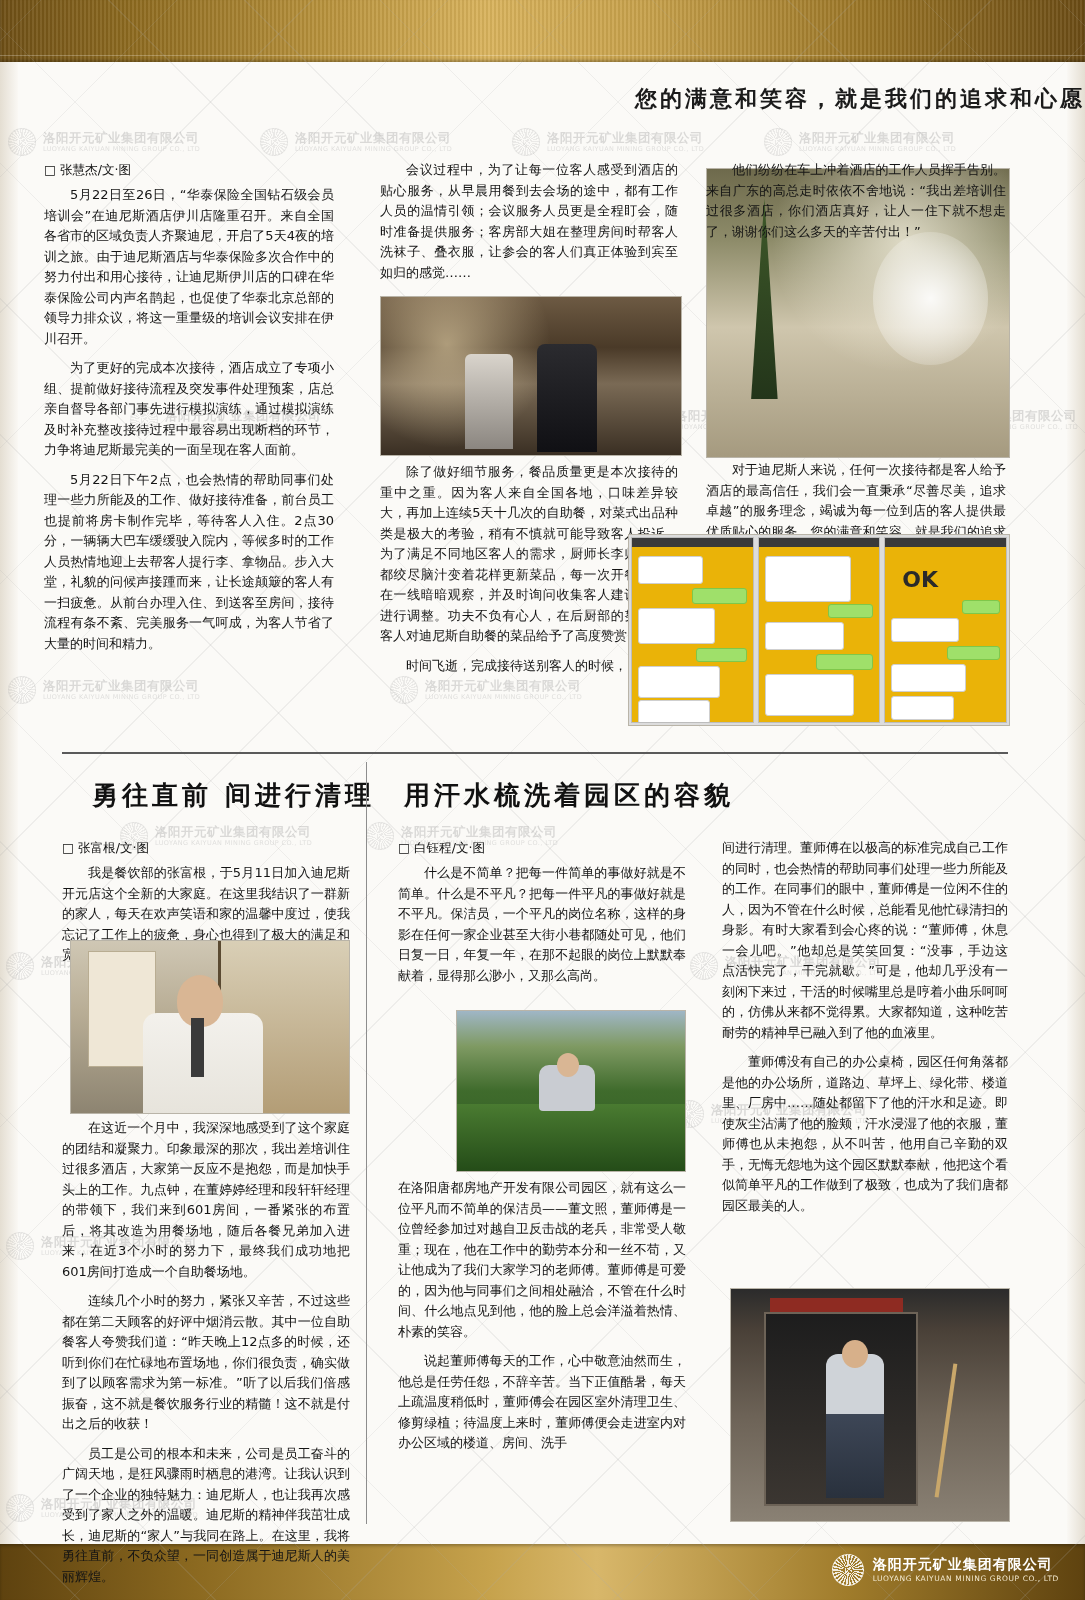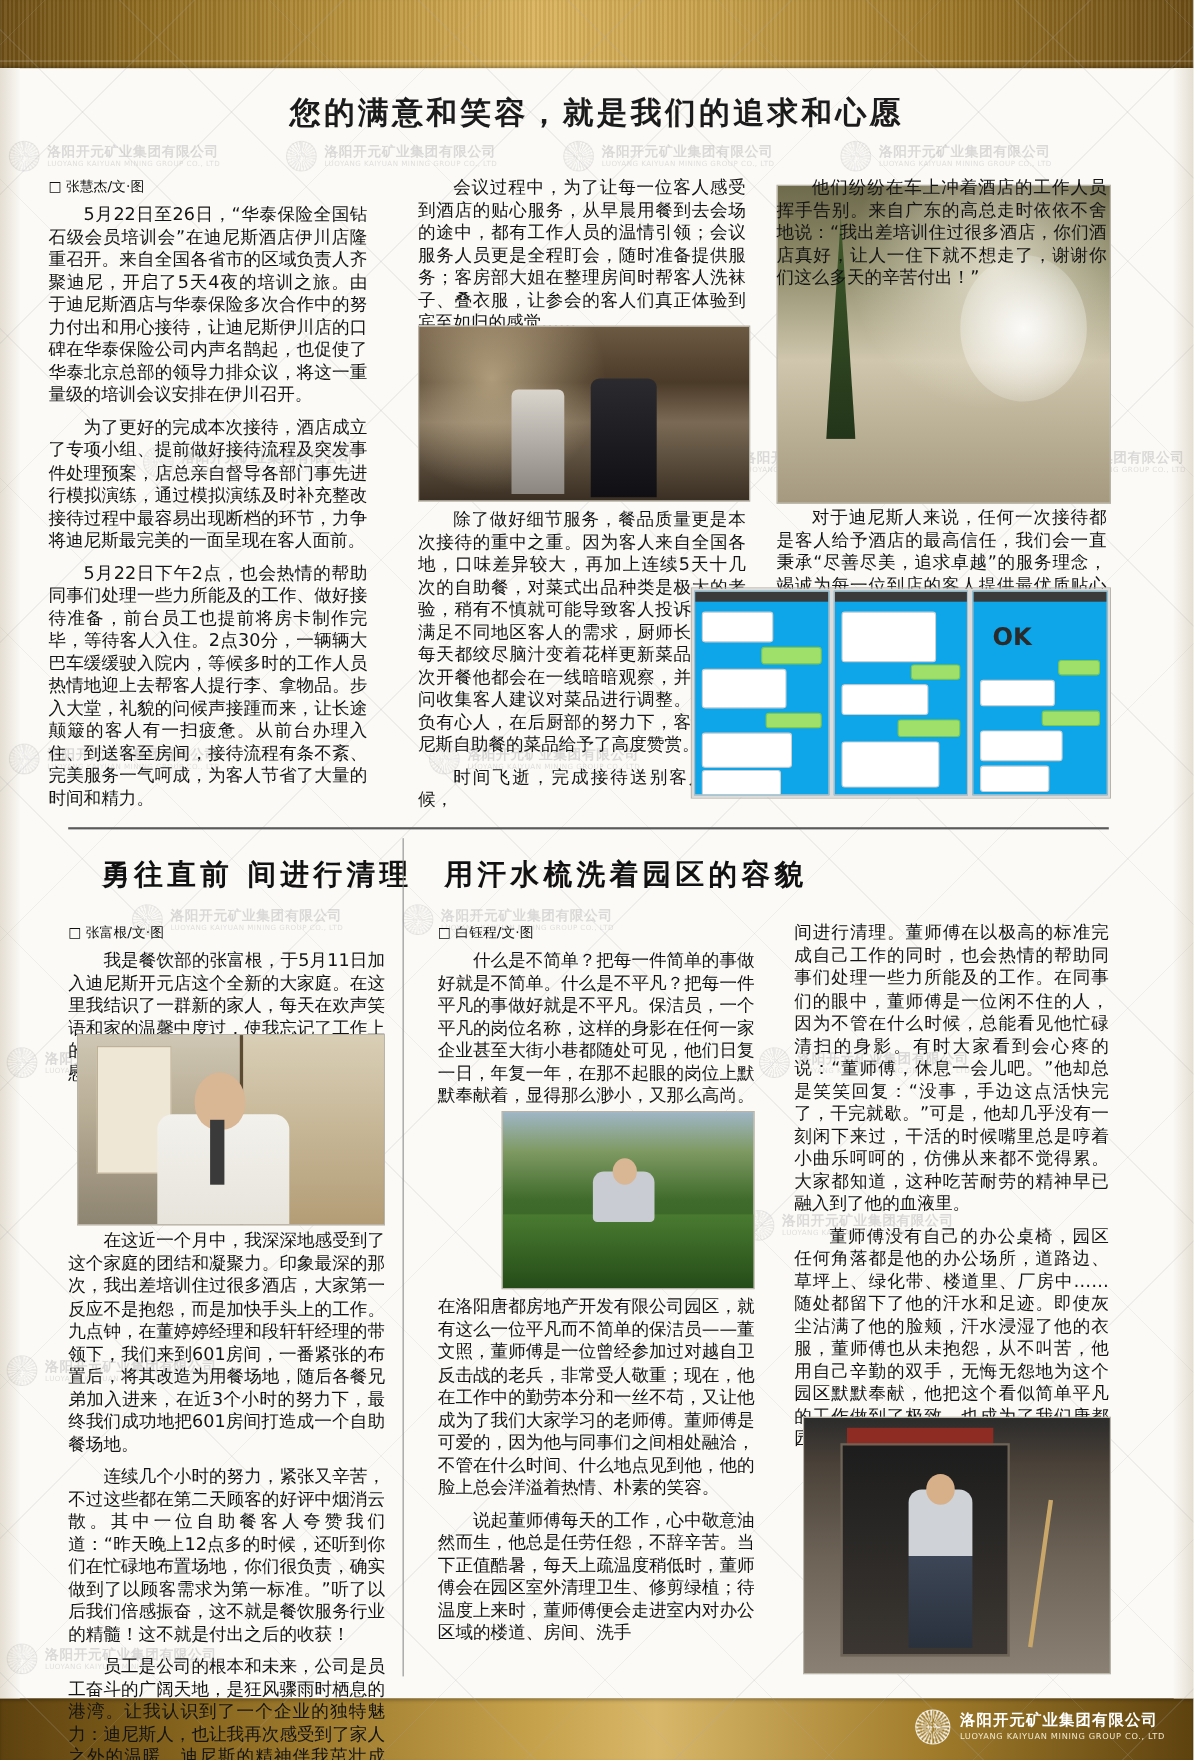--- a/index.html
+++ b/index.html
@@ -58,30 +58,30 @@
       repeating-linear-gradient(-45deg, rgba(170,170,170,.16) 0 1px, rgba(255,255,255,0) 1px 96px);
     pointer-events:none;
   }
 
   
   .h-main{
     position:absolute;text-align:center;width:100%;
     font-family:"DejaVu Sans","Liberation Sans",sans-serif;
     font-weight:bold;color:#1b1b1b;letter-spacing:3px;
   }
-  #title-top{top:84px;font-size:28px;}
+  #title-top{top:84px;font-size:22px;text-align:right;}
   .h-sub{
     position:absolute;font-weight:bold;color:#111;letter-spacing:4px;font-size:26px;
   }
 
   .rule{position:absolute;background:#5a5a5a;}
 
   .col{position:absolute;color:#1a1a1a;}
   .para{
-    font-size:16px;line-height:20.5px;text-align:justify;
+    font-size:13px;line-height:20.5px;text-align:justify;
     text-indent:2em;margin:0 0 9px 0;color:#141414;
   }
   .byline{font-size:12.6px;line-height:19px;margin:0 0 6px 0;color:#111;}
   .photo{position:absolute;border:1px solid #b9b4a8;background:#cfcabe;overflow:hidden;}
   .photo .ph-inner{width:100%;height:100%;}
 
   
   .footer-logo{
     position:absolute;right:26px;bottom:14px;display:flex;align-items:center;gap:9px;
   }
@@ -123,21 +123,21 @@
   }
   .ph-buffet:after{
     content:"";position:absolute;left:55%;top:22%;width:38%;height:46%;
     background:radial-gradient(circle at 50% 50%, rgba(255,255,255,.9), rgba(255,255,255,.25) 70%, rgba(255,255,255,0));
     border-radius:50%;
   }
   .ph-chat{
     width:100%;height:100%;display:flex;background:#dcdcdc;
   }
   .chat-pane{
-    flex:1;margin:2px;background:#0ea5e9;border:1px solid #bdbdbd;position:relative;overflow:hidden;
+    flex:1;margin:2px;background:#eab308;border:1px solid #bdbdbd;position:relative;overflow:hidden;
   }
   .chat-pane .hdr{height:9px;background:#3a3a3a;}
   .bub{position:absolute;border-radius:3px;}
   .bub.l{background:#fff;border:1px solid #cfcfcf;}
   .bub.r{background:#9fe06a;border:1px solid #7fc74a;}
   .ok-badge{
     position:absolute;left:14%;top:16%;font-size:22px;font-weight:bold;color:#2a2a2a;
     font-family:"DejaVu Sans",sans-serif;
   }
   .ph-portrait{

